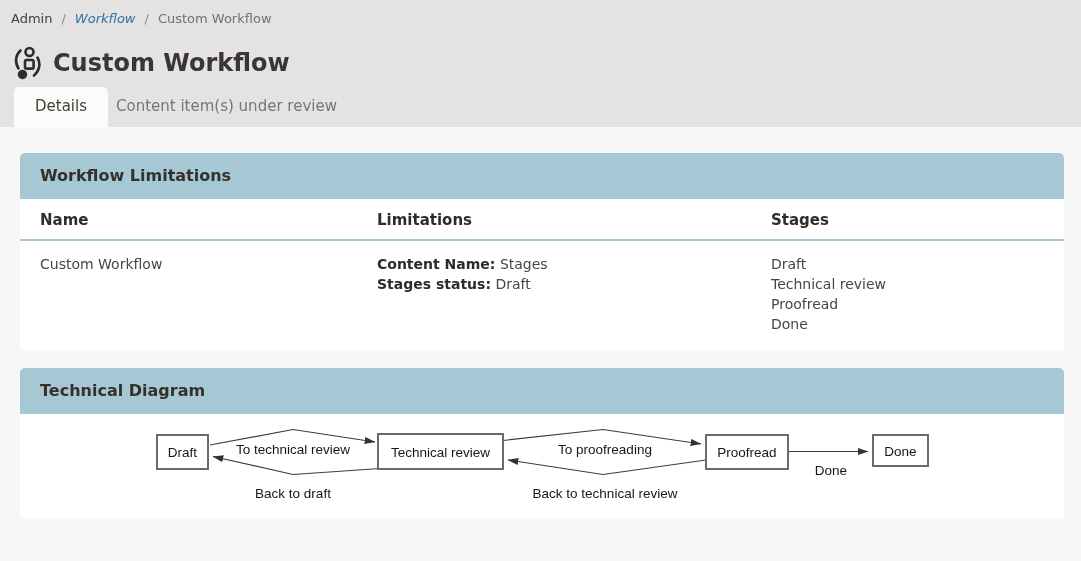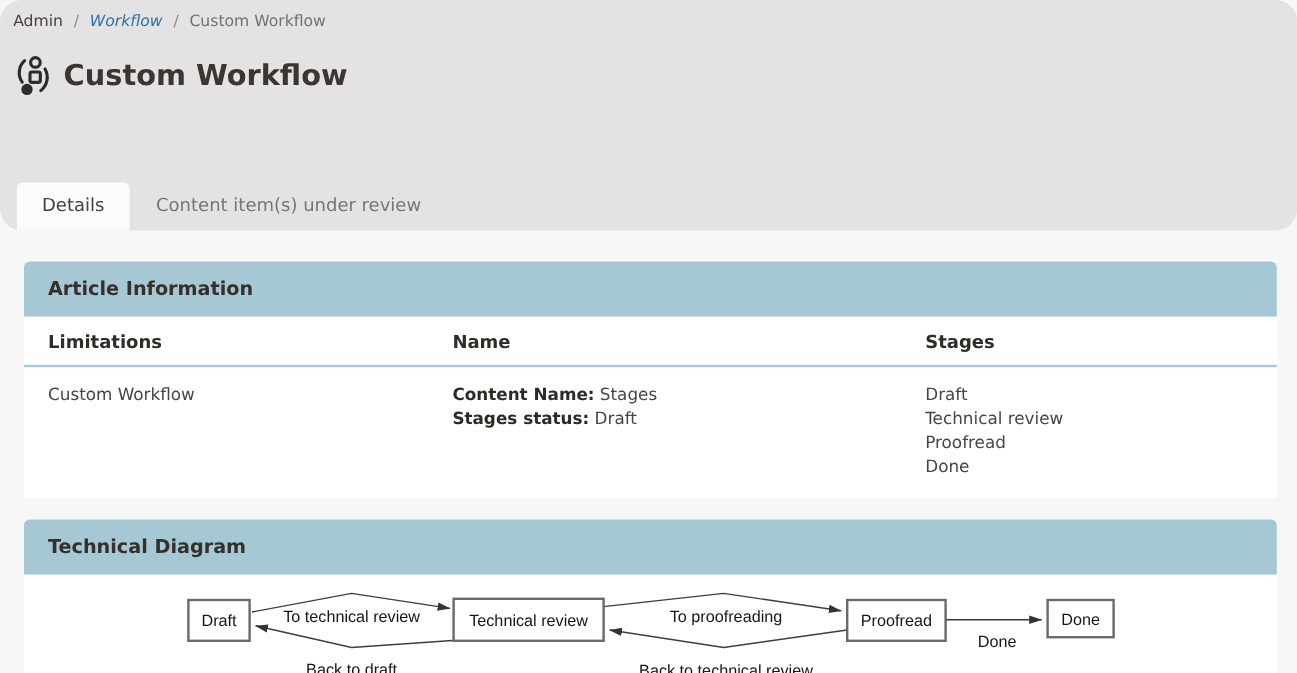--- a/index.html
+++ b/index.html
@@ -7,23 +7,22 @@
   body {
     font-family:"DejaVu Sans","Liberation Sans",sans-serif;
     background:#f8f7f7;
     color:#47443f;
     overflow:hidden;
   }
 
   
   .page-header {
     position:relative;
-    height:192px;
+    height:127px;
     background:#e4e2e2;
-    border-radius:18px;
   }
   .breadcrumb {
     padding:11px 0 0 11px;
     font-size:13px;
     display:flex;
     gap:9px;
     align-items:center;
   }
   .crumb-root    { color:#45423d; }
   .crumb-sep     { color:#8f8d8a; }
@@ -56,21 +55,21 @@
     white-space:nowrap;
   }
   .tab.active {
     margin-left:14px;
     background:#fbfbfa;
     border-radius:5px 5px 0 0;
     padding:10px 21px 12px;
     color:#44413c;
   }
   .tab.inactive {
-    padding:10px 22px 12px;
+    padding:10px 8px 12px;
     color:#787672;
   }
 
   
   .main {
     padding:26px 17px 0 20px;
   }
   .panel { margin-bottom:18px; }
   .panel-header {
     background:#a6c7d4;
@@ -145,25 +144,25 @@
 
   <div class="tab-bar">
     <div class="tab active">Details</div>
     <div class="tab inactive">Content item(s) under review</div>
   </div>
 </div>
 
 <div class="main">
 
   <div class="panel">
-    <div class="panel-header">Article Information</div>
+    <div class="panel-header">Workflow Limitations</div>
     <div class="panel-body">
       <div class="wi-head-row">
+        <div>Name</div>
         <div>Limitations</div>
-        <div>Name</div>
         <div>Stages</div>
       </div>
       <div class="wi-body-row">
         <div>Custom Workflow</div>
         <div>
           <div>
             <strong>Content Name:</strong>
             <span>Stages</span>
           </div>
           <div>

